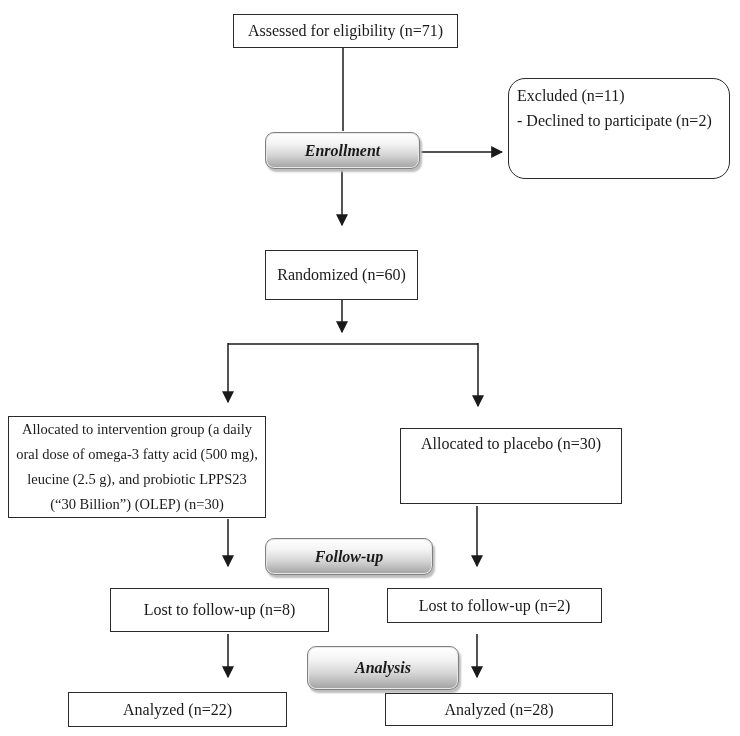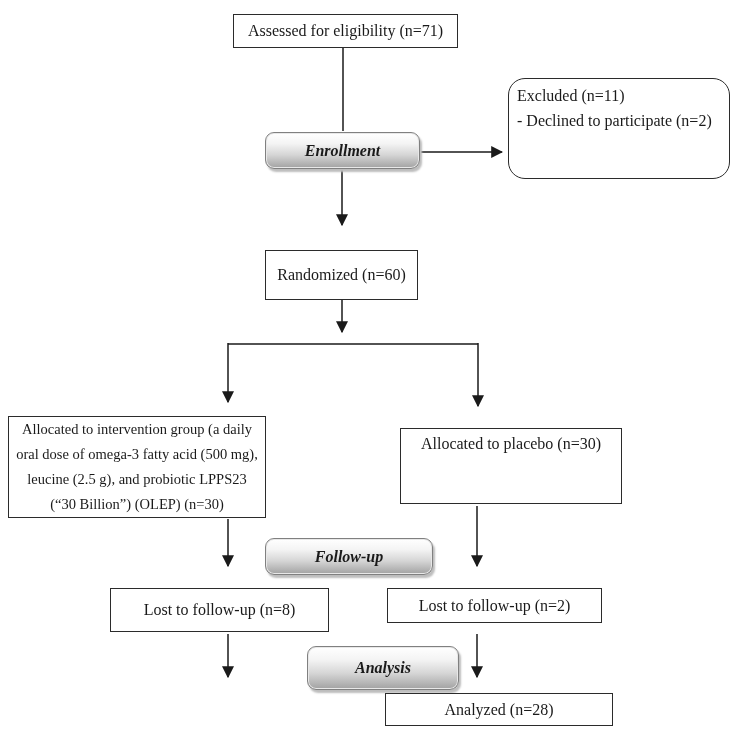--- a/index.html
+++ b/index.html
@@ -107,18 +107,21 @@
   </div>
 
   <div id="lost-right" class="box">
     <span>Lost to follow-up (n=2)</span>
   </div>
 
   <div id="analysis" class="phase">
     <span>Analysis</span>
   </div>
 
+  <div id="analyzed-left" class="box">
+    <span>Analyzed (n=22)</span>
+  </div>
 
   <div id="analyzed-right" class="box">
     <span>Analyzed (n=28)</span>
   </div>
 
 </div>
 
 </body></html>

